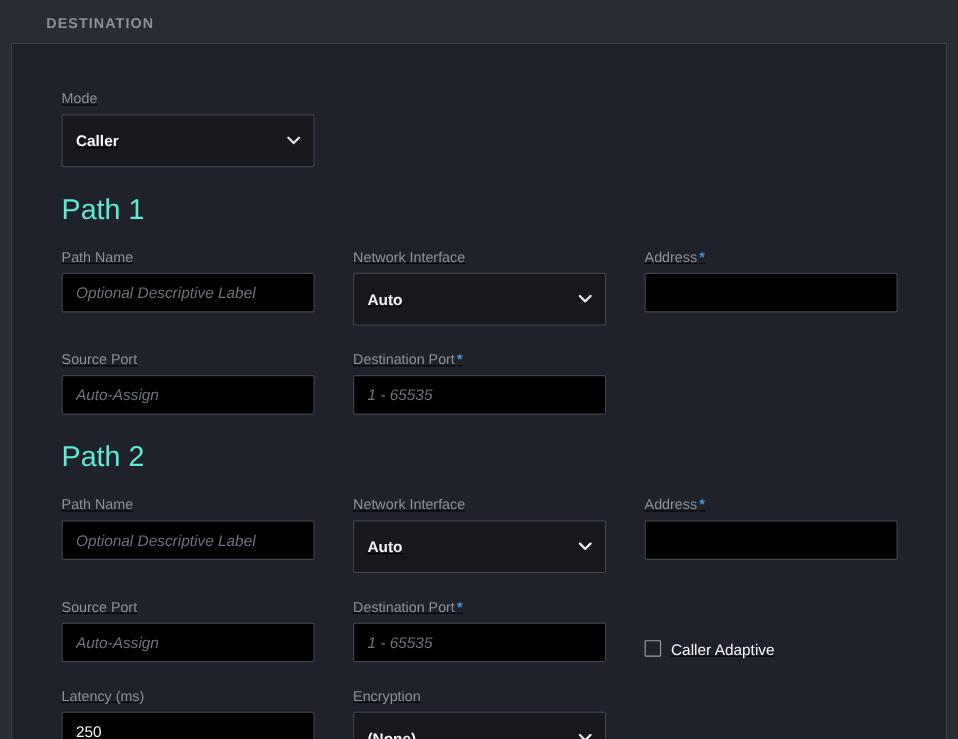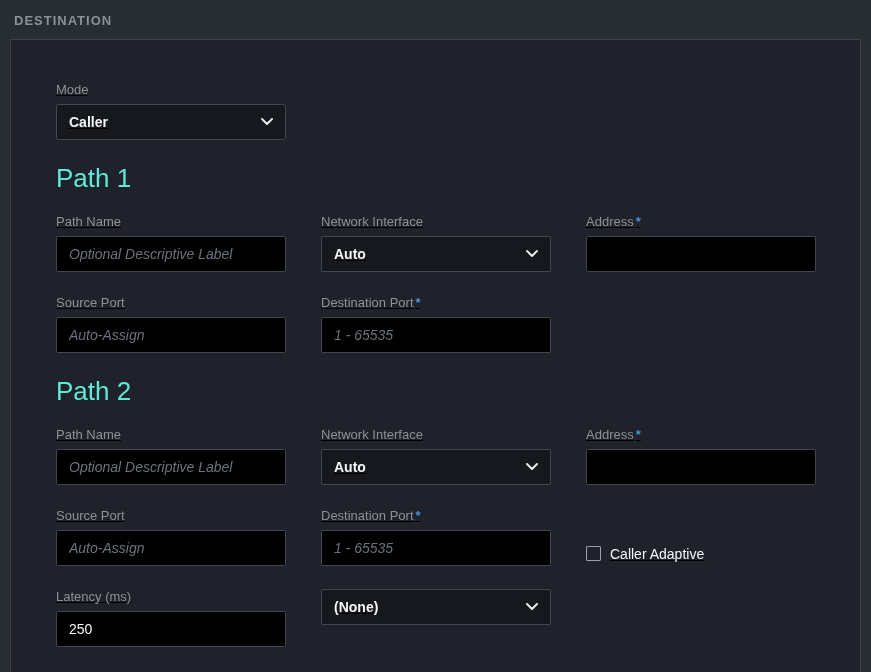--- a/index.html
+++ b/index.html
@@ -11,20 +11,21 @@
     font-family: "Liberation Sans", sans-serif;
     overflow: hidden;
   }
   .page-title {
     padding: 13px 14px 11px 14px;
     font-size: 13px;
     font-weight: 700;
     letter-spacing: 1px;
     color: #8b9198;
     text-transform: uppercase;
+    margin-left: 28px;
   }
   .panel {
     margin: 0 10px;
     border: 1px solid #3c4047;
     background: #1f222a;
     padding: 42px 45px 45px 45px;
     min-height: 620px;
   }
   .field-row {
     display: flex;
@@ -35,21 +36,21 @@
   .field { width: 230px; flex: 0 0 230px; }
   .field-label {
     display: block;
     font-size: 13px;
     color: #8b9198;
     margin-bottom: 7px;
   }
   .req { color: #4593d8; margin-left: 2px; font-weight: 700; }
   .select {
     position: relative;
-    height: 36px;
+    height: 48px;
     background: #16181e;
     border: 1px solid #41454d;
     border-radius: 2px;
     display: flex;
     align-items: center;
     padding: 0 40px 0 12px;
     cursor: pointer;
   }
   .select-value {
     color: #f4f5f7;
@@ -208,20 +209,21 @@
         <span class="checkbox-label">Caller Adaptive</span>
       </div>
     </div>
 
     <div class="field-row" style="margin-bottom:0;">
       <div class="field">
         <label class="field-label">Latency (ms)</label>
         <input class="text-input" type="text" value="250" style="">
       </div>
       <div class="field">
+        <label class="field-label">Encryption</label>
         <div class="select">
           <span class="select-value">(None)</span>
           <span class="select-chevron">
             <svg width="12" height="8" viewBox="0 0 12 8">
                 <path d="M1 1l5 5 5-5" fill="none" stroke="#e8eaed" stroke-width="2" stroke-linecap="round" stroke-linejoin="round"></path>
               </svg>
           </span>
         </div>
       </div>
     </div>

